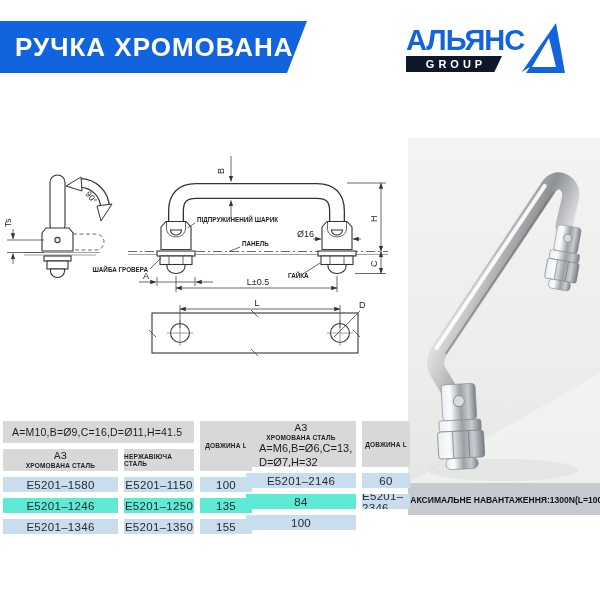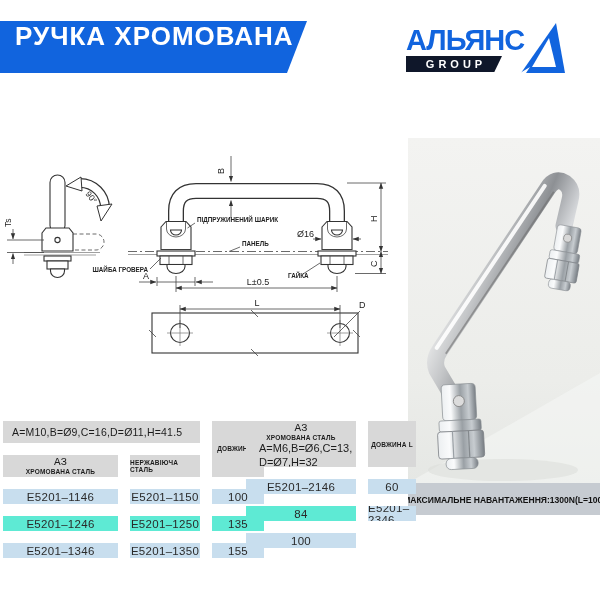--- a/index.html
+++ b/index.html
@@ -2,21 +2,21 @@
 <html><head>
 <meta charset="utf-8">
 <style>
   html,body{margin:0;padding:0;background:#fff;}
   #page{position:relative;width:600px;height:600px;background:#ffffff;overflow:hidden;
         font-family:"Liberation Sans",sans-serif;}
 
   
   .banner{position:absolute;left:0;top:21px;width:307px;height:52px;background:#1164DE;
           clip-path:polygon(0 0,100% 0,calc(100% - 20px) 100%,0 100%);
-          display:flex;align-items:flex-start;}
+          display:flex;align-items:center;}
   .banner .ttl{color:#fff;font-size:26px;font-weight:bold;letter-spacing:1px;
                padding-left:15px;white-space:nowrap;}
   .logo-name{position:absolute;left:406px;top:26px;width:116px;text-align:center;
              color:#1164DE;font-size:29px;font-weight:bold;letter-spacing:-1px;line-height:1;}
   .logo-bar{position:absolute;left:406px;top:56px;width:96px;height:16px;background:#0f172a;
             clip-path:polygon(0 0,100% 0,92% 100%,0 100%);
             display:flex;align-items:center;justify-content:center;}
   .logo-bar span{color:#fff;font-size:11px;font-weight:bold;letter-spacing:4px;padding-left:4px;}
   .logo-tri{position:absolute;left:516px;top:21px;}
 
@@ -32,21 +32,21 @@
   .lbl-r{font-size:8.5px;}
 
   
   .photo{position:absolute;left:408px;top:138px;}
   .caption{position:absolute;left:408px;top:483px;width:192px;height:32px;background:#C6CBD1;
            display:flex;align-items:center;justify-content:center;overflow:hidden;}
   .caption span{color:#111;font-size:9.5px;font-weight:bold;white-space:nowrap;
                 transform:scaleX(.9);transform-origin:center;}
 
   
-  .tbl{position:absolute;display:grid;gap:12px;}
+  .tbl{position:absolute;display:grid;gap:6px;}
   #tbl-left{left:3px;top:421px;grid-template-columns:115px 70px 52px;
             grid-template-rows:22px 22px 15px 15px 15px;}
   #tbl-right{left:246px;top:421px;grid-template-columns:110px 48px;
              grid-template-rows:46px 15px 15px 15px;}
   .cell{display:flex;align-items:center;justify-content:center;overflow:hidden;}
   .hdr{background:#D8D8D8;color:#1c1c1c;}
   .c-dims{grid-column:1/3;grid-row:1;justify-content:flex-start;padding-left:9px;
           font-size:10.5px;letter-spacing:.2px;}
   .c-len{grid-column:3;grid-row:1/3;}
   .c-a3{grid-column:1;grid-row:2;}
@@ -259,21 +259,21 @@
       <span class="tiny">ДОВЖИНА L</span>
     </div>
     <div class="cell hdr c-a3 stack">
       <span class="big">А3</span>
       <span class="tiny">ХРОМОВАНА СТАЛЬ</span>
     </div>
     <div class="cell hdr c-st">
       <span class="tiny">НЕРЖАВІЮЧА СТАЛЬ</span>
     </div>
 
-    <div class="cell data bgA">E5201–1146</div>
+    <div class="cell data bgA">E5201–1580</div>
     <div class="cell data bgA">E5201–1150</div>
     <div class="cell data bgA">100</div>
     <div class="cell data bgB">E5201–1246</div>
     <div class="cell data bgB">E5201–1250</div>
     <div class="cell data bgB">135</div>
     <div class="cell data bgA">E5201–1346</div>
     <div class="cell data bgA">E5201–1350</div>
     <div class="cell data bgA">155</div>
   </div>
 

